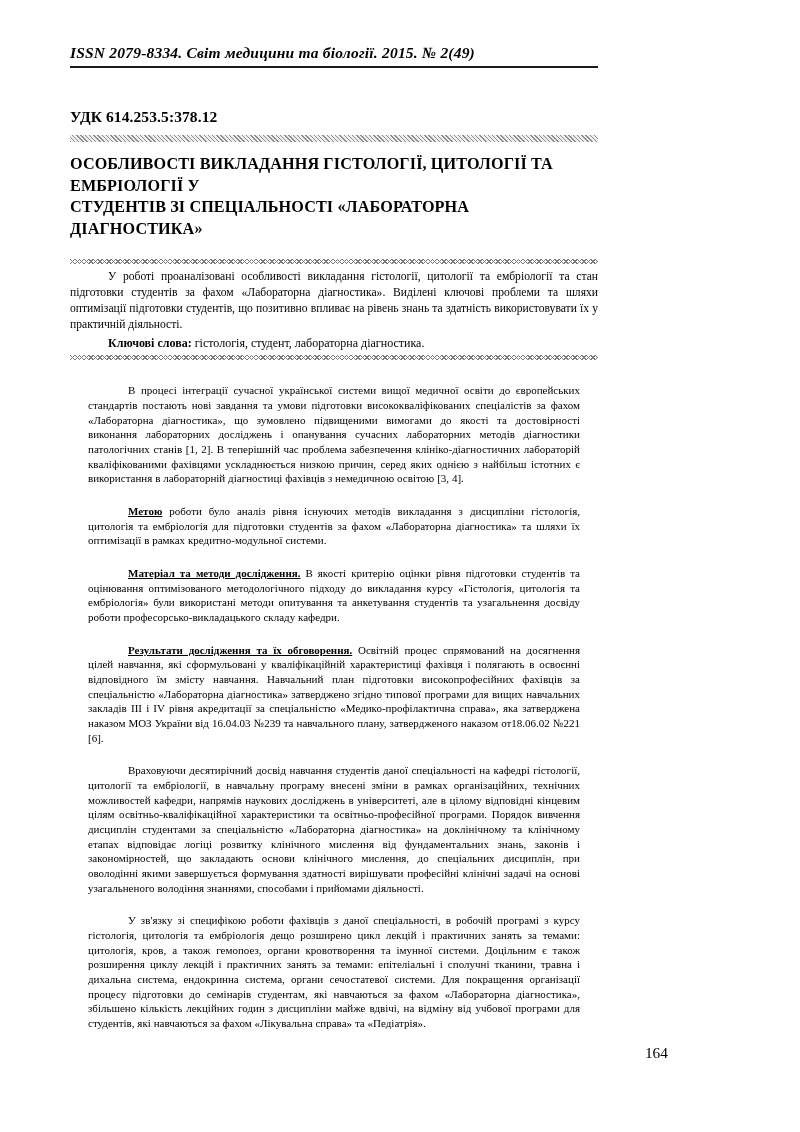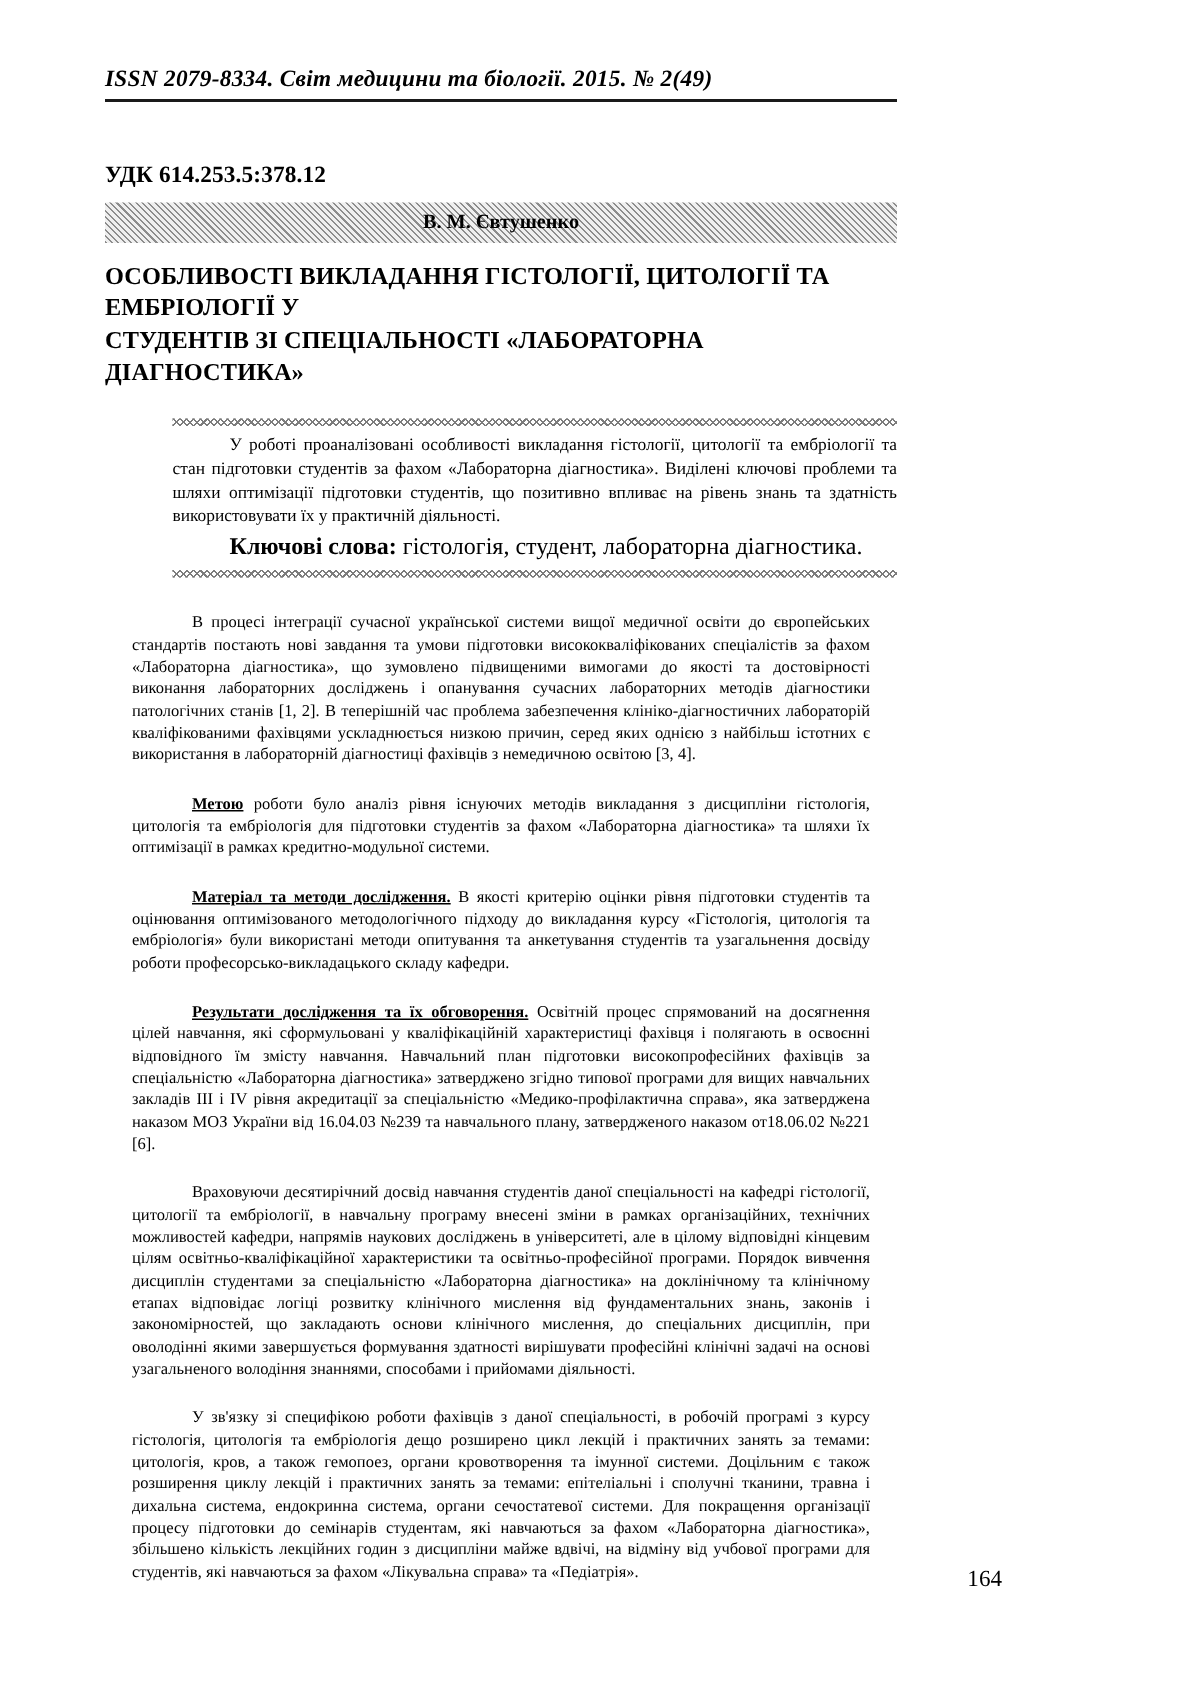--- a/index.html
+++ b/index.html
@@ -86,21 +86,20 @@
     font-size: 16.2px;
     line-height: 1.33;
     letter-spacing: 0.1px;
   }
 
   
   .abstract-block {
     margin-top: 13px;
     padding: 6px 0 5px 0;
     position: relative;
-    margin-left: 45px;
   }
   .wave-rule {
     height: 5px;
     width: 100%;
     background-image:
       repeating-linear-gradient(135deg,
         #4a4a4a 0px, #4a4a4a 1px,
         rgba(0,0,0,0) 1px, rgba(0,0,0,0) 3.2px),
       repeating-linear-gradient(45deg,
         #4a4a4a 0px, #4a4a4a 1px,
@@ -111,21 +110,21 @@
     padding: 5px 0 4px 0;
   }
   .abstract-p {
     font-size: 11.6px;
     line-height: 1.37;
     text-align: justify;
     text-indent: 38px;
     margin: 0;
   }
   .keywords-p {
-    font-size: 16px;
+    font-size: 12px;
     line-height: 1.37;
     text-align: justify;
     text-indent: 38px;
     margin: 2px 0 0 0;
   }
   .kw-label { font-weight: bold; }
 
   
   .body-text {
     margin-top: 14px;
@@ -154,21 +153,20 @@
 <body>
 
 <div class="page">
 
   <div class="running-head">ISSN 2079-8334. Світ медицини та біології. 2015. № 2(49)</div>
   <div class="head-rule"></div>
 
   <div class="udc">УДК 614.253.5:378.12</div>
 
   <div class="author-block">
-    <div class="author-name">В. М. Євтушенко</div>
   </div>
 
   <div class="article-title">
     <div>ОСОБЛИВОСТІ ВИКЛАДАННЯ ГІСТОЛОГІЇ, ЦИТОЛОГІЇ ТА ЕМБРІОЛОГІЇ У</div>
     <div>СТУДЕНТІВ ЗІ СПЕЦІАЛЬНОСТІ «ЛАБОРАТОРНА ДІАГНОСТИКА»</div>
   </div>
 
   <div class="abstract-block">
     <div class="wave-rule"></div>
     <div class="abstract-body">

